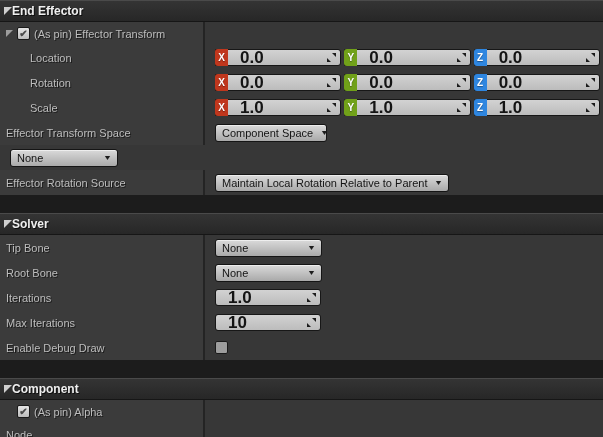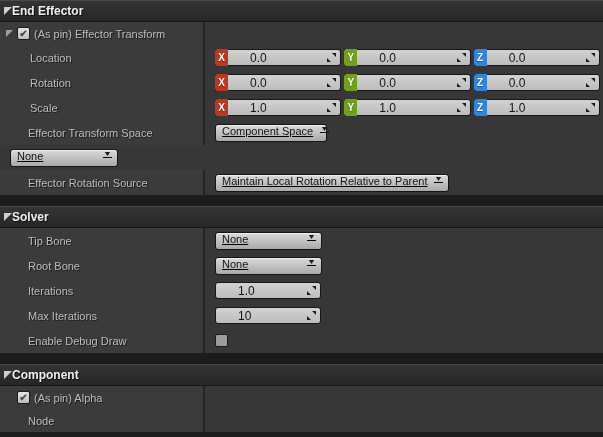--- a/index.html
+++ b/index.html
@@ -3,21 +3,21 @@
 <meta charset="utf-8">
 <style>
   * { margin:0; padding:0; box-sizing:border-box; }
   html,body { background:#1c1c1c; }
   .panel {
     width:603px; height:437px; overflow:hidden; position:relative;
     font-family:"Liberation Sans", sans-serif; background:#1c1c1c;
     user-select:none;
   }
   .section { width:100%; }
-  .section + .section { margin-top:11px; }
+  .section + .section { margin-top:18px; }
 
   
   .cat-header {
     height:22px; display:flex; align-items:center; padding-left:4px;
     background:linear-gradient(#343434,#272727);
     border-top:1px solid #4a4a4a; border-bottom:1px solid #161616;
   }
   .cat-arrow { width:8px; height:8px; background:#cfcfcf; clip-path:polygon(0 0,100% 0,0 100%); flex:0 0 auto; }
   .cat-title { color:#efefef; font-size:12px; font-weight:bold; text-shadow:1px 1px 0 rgba(0,0,0,.7); }
 
@@ -26,64 +26,64 @@
   .row.h23 { height:23px; }
   .label-cell {
     width:205px; flex:0 0 205px; background:#3b3b3b; display:flex; align-items:center;
     border-right:2px solid #242424; overflow:hidden;
   }
   .value-cell {
     flex:1; background:#373737; display:flex; align-items:center;
     padding-left:10px; padding-right:3px; overflow:hidden;
   }
   .lbl { color:#bdbdbd; font-size:11px; white-space:nowrap; text-shadow:1px 1px 0 rgba(0,0,0,.55); }
-  .ind-prop { padding-left:28px; }
+  .ind-prop { padding-left:6px; }
   .ind-sub  { padding-left:30px; }
   .ind-pin  { padding-left:6px; gap:4px; }
 
   .row-arrow { width:7px; height:7px; background:#9d9d9d; clip-path:polygon(0 0,100% 0,0 100%); flex:0 0 auto; }
 
   
   .checkbox {
     width:13px; height:13px; border-radius:2px; flex:0 0 auto;
     background:linear-gradient(#e4e4e4,#bdbdbd); border:1px solid #1a1a1a;
     display:flex; align-items:center; justify-content:center;
     font-size:10px; font-weight:bold; color:#4a4a4a; line-height:1;
   }
   .checkbox.unchecked { background:#9d9d9d; color:transparent; }
 
   
   .num-field {
     height:17px; display:flex; align-items:center; position:relative;
     background:linear-gradient(#d2d2d2,#bcbcbc); border:1px solid #171717; border-radius:3px;
   }
-  .num-field .num { color:#141414; font-size:12px; padding-left:22px; flex:1; white-space:nowrap; }
+  .num-field .num { color:#141414; font-size:17px; padding-left:12px; flex:1; white-space:nowrap;font-weight:bold; }
   .single { width:106px; flex:0 0 106px; }
 
   .spinner { width:9px; height:9px; position:relative; margin-right:4px; flex:0 0 auto; }
   .spinner::before { content:''; position:absolute; top:0; right:0; border-top:4px solid #1c1c1c; border-left:4px solid transparent; }
   .spinner::after  { content:''; position:absolute; bottom:0; left:0; border-bottom:4px solid #1c1c1c; border-right:4px solid transparent; }
 
   
   .vec { gap:3px; }
   .vec .num-field { flex:1; border-radius:0 3px 3px 0; }
   .chip {
     width:13px; height:17px; margin:-1px 0 -1px -1px; flex:0 0 auto;
     border-radius:3px 0 0 3px; display:flex; align-items:center; justify-content:center;
     color:#fff; font-size:10px; font-weight:bold; text-shadow:0 1px 1px rgba(0,0,0,.4);
   }
   .chip-x { background:#c0371d; }
   .chip-y { background:#71a119; }
   .chip-z { background:#2e86e0; }
 
   
   .dropdown {
-    height:18px; display:inline-flex; justify-content:space-between;
+    height:18px; display:inline-flex; align-items:center; justify-content:space-between;
     background:linear-gradient(#dadada,#a9a9a9); border:1px solid #151515; border-radius:3px;
-    padding:0 6px; box-shadow:inset 0 1px 0 rgba(255,255,255,.55);text-decoration:underline;
+    padding:0 6px; box-shadow:inset 0 1px 0 rgba(255,255,255,.55);
   }
   .dd-text { color:#141414; font-size:11px; white-space:nowrap; margin-right:8px; }
   .dd-arrow { font-size:7px; color:#1d1d1d; line-height:1; transform:scaleX(1.3); }
   .dd-w1 { width:112px; }
   .dd-w2 { width:108px; }
   .dd-w3 { width:107px; }
 
   
   .expand-inline { display:flex; align-items:center; gap:7px; padding-left:3px; }
   .tri-outline { color:#c7c7c7; font-size:9px; line-height:1; }

